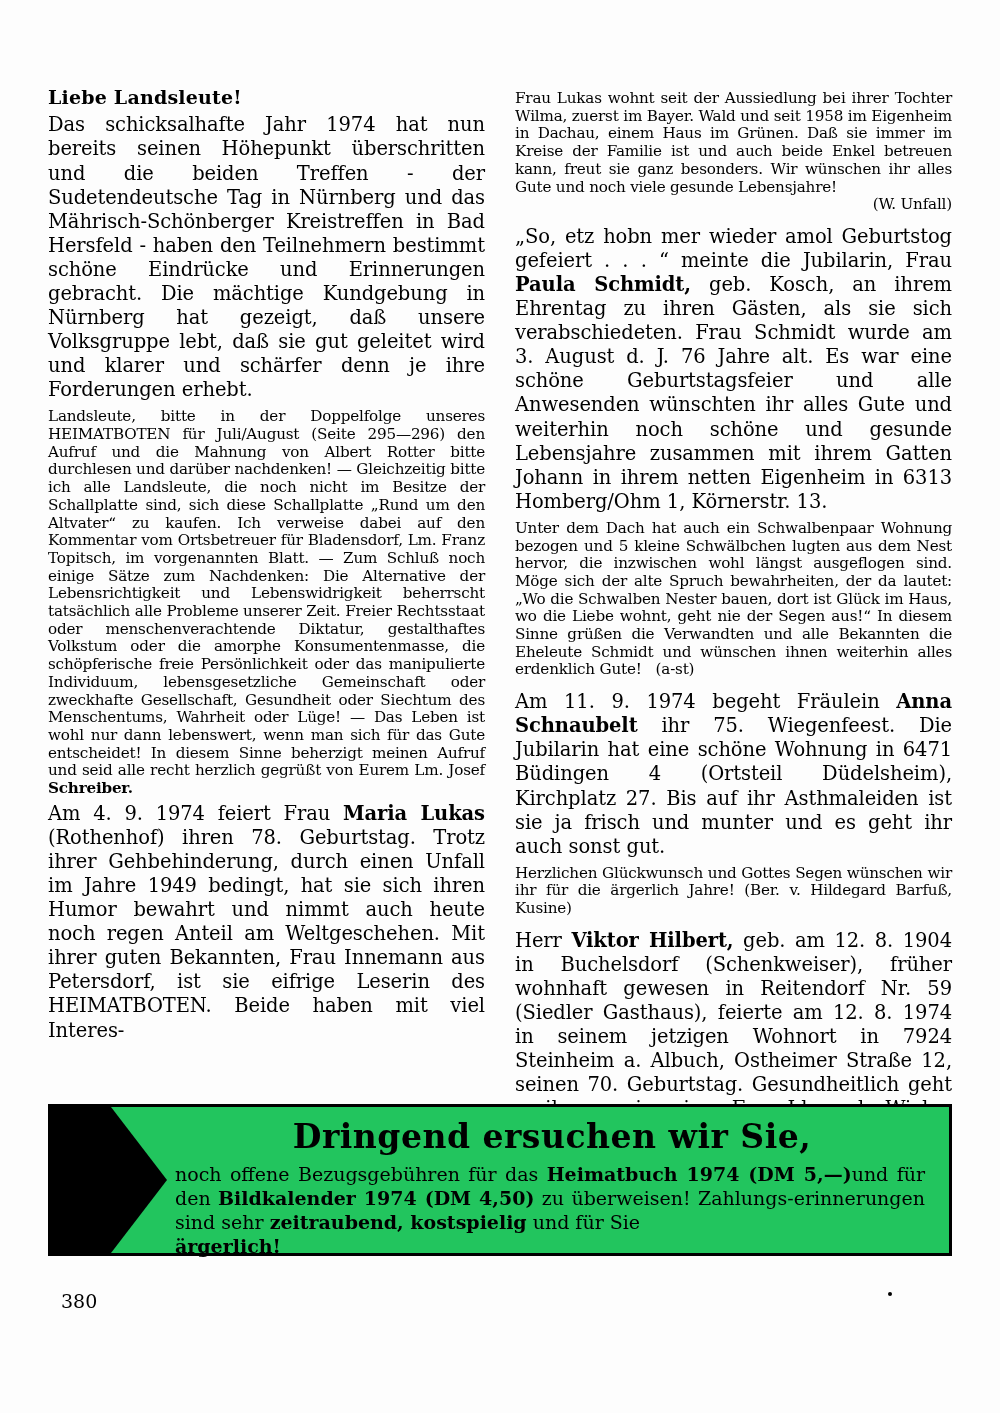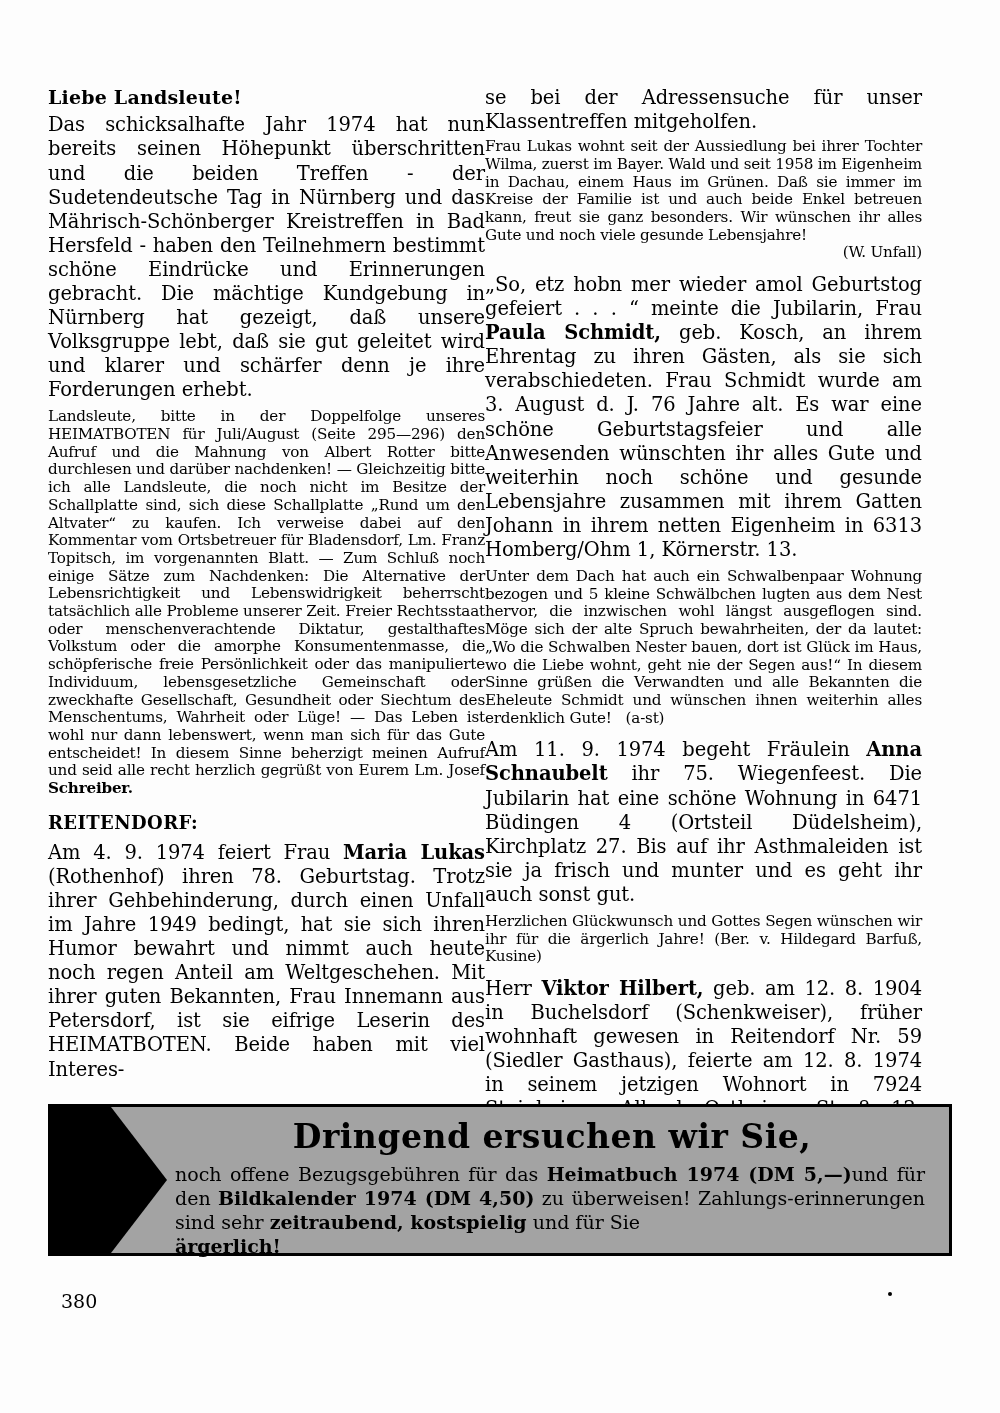--- a/index.html
+++ b/index.html
@@ -23,20 +23,21 @@
     background: #fdfdfd;
   }
   .content {
     position: absolute;
     left: 48px;
     top: 86px;
     width: 904px;
   }
   .columns {
     display: flex;
+    gap: 30px;
     align-items: flex-start;
   }
   .col {
     width: 437px;
   }
   
   .heading {
     font-family: "DejaVu Serif", serif;
     font-weight: bold;
     font-size: 19px;
@@ -82,21 +83,21 @@
   }
   
   .ad {
     position: absolute;
     left: 48px;
     top: 1104px;
     width: 904px;
     border: 3px solid #000;
     box-sizing: border-box;
     height: 152px;
-    background: #a3a3a3;
+    background: #22c55e;
   }
   .ad-inner {
     position: relative;
     height: 100%;
   }
   .ad-arrow {
     position: absolute;
     left: 0px;
     top: 0px;
     width: 116px;
@@ -157,29 +158,27 @@
 
       <div class="col">
 
         <h2 class="heading">Liebe Landsleute!</h2>
 
         <p class="big">Das schicksalhafte Jahr 1974 hat nun bereits seinen Höhepunkt überschritten und die beiden Treffen - der Sudetendeutsche Tag in Nürnberg und das Mährisch-Schönberger Kreistreffen in Bad Hersfeld - haben den Teilnehmern bestimmt schöne Eindrücke und Erinnerungen gebracht. Die mächtige Kundgebung in Nürnberg hat gezeigt, daß unsere Volksgruppe lebt, daß sie gut geleitet wird und klarer und schärfer denn je ihre Forderungen erhebt.</p>
 
 
         <p class="small"><span>Landsleute, bitte in der Doppelfolge unseres HEIMATBOTEN für Juli/August (Seite 295—296) den Aufruf und die Mahnung von Albert Rotter bitte durchlesen und darüber nachdenken! — Gleichzeitig bitte ich alle Landsleute, die noch nicht im Besitze der Schallplatte sind, sich diese Schallplatte „Rund um den Altvater“ zu kaufen. Ich verweise dabei auf den Kommentar vom Ortsbetreuer für Bladensdorf, Lm. Franz Topitsch, im vorgenannten Blatt. — Zum Schluß noch einige Sätze zum Nachdenken: Die Alternative der Lebensrichtigkeit und Lebenswidrigkeit beherrscht tatsächlich alle Probleme unserer Zeit. Freier Rechtsstaat oder menschenverachtende Diktatur, gestalthaftes Volkstum oder die amorphe Konsumentenmasse, die schöpferische freie Persönlichkeit oder das manipulierte Individuum, lebensgesetzliche Gemeinschaft oder zweckhafte Gesellschaft, Gesundheit oder Siechtum des Menschentums, Wahrheit oder Lüge! — Das Leben ist wohl nur dann lebenswert, wenn man sich für das Gute entscheidet! In diesem Sinne beherzigt meinen Aufruf und seid alle recht herzlich gegrüßt von Eurem Lm. Josef </span><b>Schreiber.</b></p>
 
-        <h3 class="subheading">REITENDORF:</h3>
 
         <p class="big"><span>Am 4. 9. 1974 feiert Frau </span><b>Maria Lukas</b><span> (Rothenhof) ihren 78. Geburtstag. Trotz ihrer Gehbehinderung, durch einen Unfall im Jahre 1949 bedingt, hat sie sich ihren Humor bewahrt und nimmt auch heute noch regen Anteil am Weltgeschehen. Mit ihrer guten Bekannten, Frau Innemann aus Petersdorf, ist sie eifrige Leserin des HEIMATBOTEN. Beide haben mit viel Interes-</span></p>
 
       </div>
 
       <div class="col">
 
-        <p class="big">se bei der Adressensuche für unser Klassentreffen mitgeholfen.</p>
 
         <p class="small tight"><span>Frau Lukas wohnt seit der Aussiedlung bei ihrer Tochter Wilma, zuerst im Bayer. Wald und seit 1958 im Eigenheim in Dachau, einem Haus im Grünen. Daß sie immer im Kreise der Familie ist und auch beide Enkel betreuen kann, freut sie ganz besonders. Wir wünschen ihr alles Gute und noch viele gesunde Lebensjahre!</span><span class="sig-right">(W. Unfall)</span></p>
 
         <div class="spacer-sm"></div>
 
         <p class="big"><span>„So, etz hobn mer wieder amol Geburtstog gefeiert . . . “ meinte die Jubilarin, Frau </span><b>Paula Schmidt,</b><span> geb. Kosch, an ihrem Ehrentag zu ihren Gästen, als sie sich verabschiedeten. Frau Schmidt wurde am 3. August d. J. 76 Jahre alt. Es war eine schöne Geburtstagsfeier und alle Anwesenden wünschten ihr alles Gute und weiterhin noch schöne und gesunde Lebensjahre zusammen mit ihrem Gatten Johann in ihrem netten Eigenheim in 6313 Homberg/Ohm 1, Körnerstr. 13.</span></p>
 
         <p class="small"><span>Unter dem Dach hat auch ein Schwalbenpaar Wohnung bezogen und 5 kleine Schwälbchen lugten aus dem Nest hervor, die inzwischen wohl längst ausgeflogen sind. Möge sich der alte Spruch bewahrheiten, der da lautet: „Wo die Schwalben Nester bauen, dort ist Glück im Haus, wo die Liebe wohnt, geht nie der Segen aus!“ In diesem Sinne grüßen die Verwandten und alle Bekannten die Eheleute Schmidt und wünschen ihnen weiterhin alles erdenklich Gute!</span>&nbsp;&nbsp;&nbsp;<span>(a-st)</span></p>
 
         <div class="spacer-sm"></div>

